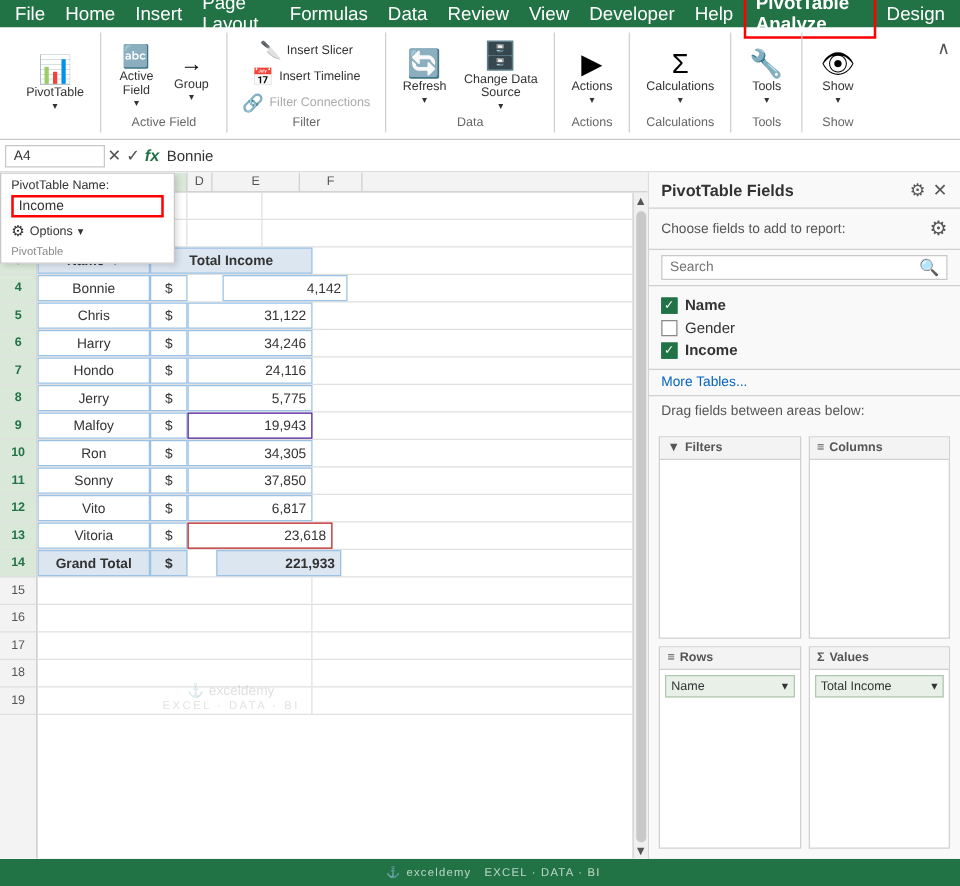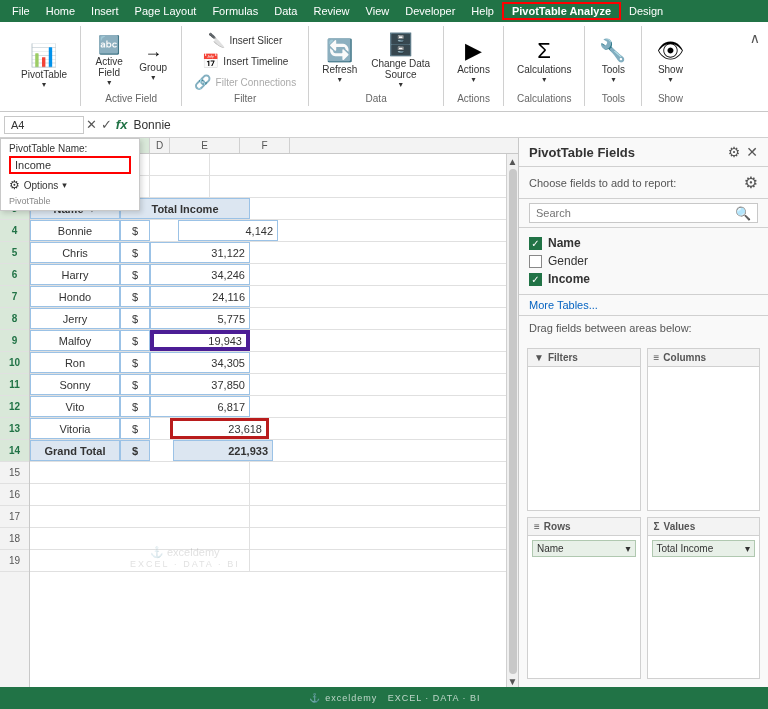--- a/index.html
+++ b/index.html
@@ -1,20 +1,20 @@
 <!DOCTYPE html>
 <html><head>
   <meta charset="utf-8">
   <style>
     * { margin: 0; padding: 0; box-sizing: border-box; }
     body { font-family: 'Segoe UI', Arial, sans-serif; font-size: 12px; background: #fff; width: 768px; height: 709px; overflow: hidden; }
 
     
     .menu-bar { background: #217346; display: flex; align-items: center; height: 22px; padding: 0 4px; }
-    .menu-bar span { color: #fff; font-size: 11px; padding: 2px 8px; cursor: pointer; }
+    .menu-bar span { color: #fff; font-size: 15px; padding: 2px 8px; cursor: pointer; }
     .ribbon-content { display: flex; padding: 4px 8px; align-items: flex-start; height: 90px; background: #fff; border-bottom: 1px solid #c8c8c8; }
     .ribbon-group { display: flex; flex-direction: column; align-items: center; border-right: 1px solid #d0d0d0; padding: 0 8px; height: 80px; justify-content: space-between; }
     .ribbon-group-label { font-size: 10px; color: #666; margin-top: auto; padding-bottom: 2px; }
     .ribbon-group-items { display: flex; align-items: center; gap: 4px; flex: 1; padding-top: 4px; }
     .ribbon-btn { display: flex; flex-direction: column; align-items: center; cursor: pointer; padding: 2px 4px; border: 1px solid transparent; border-radius: 2px; min-width: 40px; }
     .ribbon-btn .icon { font-size: 22px; line-height: 1; }
     .ribbon-btn .label { font-size: 10px; color: #333; text-align: center; margin-top: 2px; }
     .small-btn-row { display: flex; align-items: center; gap: 2px; cursor: pointer; padding: 1px 3px; border: 1px solid transparent; border-radius: 2px; font-size: 10px; color: #333; }
     .small-btn-icon { font-size: 14px; margin-right: 2px; }
 
@@ -319,41 +319,41 @@
           <div class="grid-cell money" style="width:100px; border:1px solid #9bc2e6;">24,116</div>
         </div>
         <div class="grid-row">
           <div class="grid-cell name-cell" style="width:90px; border:1px solid #9bc2e6;">Jerry</div>
           <div class="grid-cell" style="width:30px; border:1px solid #9bc2e6; justify-content:center;">$</div>
           <div class="grid-cell money" style="width:100px; border:1px solid #9bc2e6;">5,775</div>
         </div>
         <div class="grid-row">
           <div class="grid-cell name-cell" style="width:90px; border:1px solid #9bc2e6;">Malfoy</div>
           <div class="grid-cell" style="width:30px; border:1px solid #9bc2e6; justify-content:center;">$</div>
-          <div class="grid-cell money" style="width:100px; border:4px solid #4c1d95;">19,943</div>
+          <div class="grid-cell money" style="width:100px; border:1px solid #4c1d95;">19,943</div>
         </div>
         <div class="grid-row">
           <div class="grid-cell name-cell" style="width:90px; border:1px solid #9bc2e6;">Ron</div>
           <div class="grid-cell" style="width:30px; border:1px solid #9bc2e6; justify-content:center;">$</div>
           <div class="grid-cell money" style="width:100px; border:1px solid #9bc2e6;">34,305</div>
         </div>
         <div class="grid-row">
           <div class="grid-cell name-cell" style="width:90px; border:1px solid #9bc2e6;">Sonny</div>
           <div class="grid-cell" style="width:30px; border:1px solid #9bc2e6; justify-content:center;">$</div>
           <div class="grid-cell money" style="width:100px; border:1px solid #9bc2e6;">37,850</div>
         </div>
         <div class="grid-row">
           <div class="grid-cell name-cell" style="width:90px; border:1px solid #9bc2e6;">Vito</div>
           <div class="grid-cell" style="width:30px; border:1px solid #9bc2e6; justify-content:center;">$</div>
           <div class="grid-cell money" style="width:100px; border:1px solid #9bc2e6;">6,817</div>
         </div>
         <div class="grid-row">
           <div class="grid-cell name-cell" style="width:90px; border:1px solid #9bc2e6;">Vitoria</div>
           <div class="grid-cell" style="width:30px; border:1px solid #9bc2e6; justify-content:center;">$</div>
-          <div class="grid-cell money" style="width:99px; border:3px solid #b91c1c;margin-left:20px;">23,618</div>
+          <div class="grid-cell money" style="width:116px; border:1px solid #b91c1c;">23,618</div>
         </div>
 
         <div class="grid-row">
           <div class="grid-cell grand-name" style="width:90px; background:#dce6f1; border:1px solid #9bc2e6; font-weight:bold;">Grand Total</div>
           <div class="grid-cell grand-total" style="width:30px; background:#dce6f1; border:1px solid #9bc2e6; justify-content:center;">$</div>
           <div class="grid-cell money grand-total" style="width:100px; background:#dce6f1; border:1px solid #9bc2e6; font-weight:bold;margin-left:23px;">221,933</div>
         </div>
 
         <div class="grid-row" style="height:22px;">
             <div class="grid-cell" style="width:220px;"></div>

